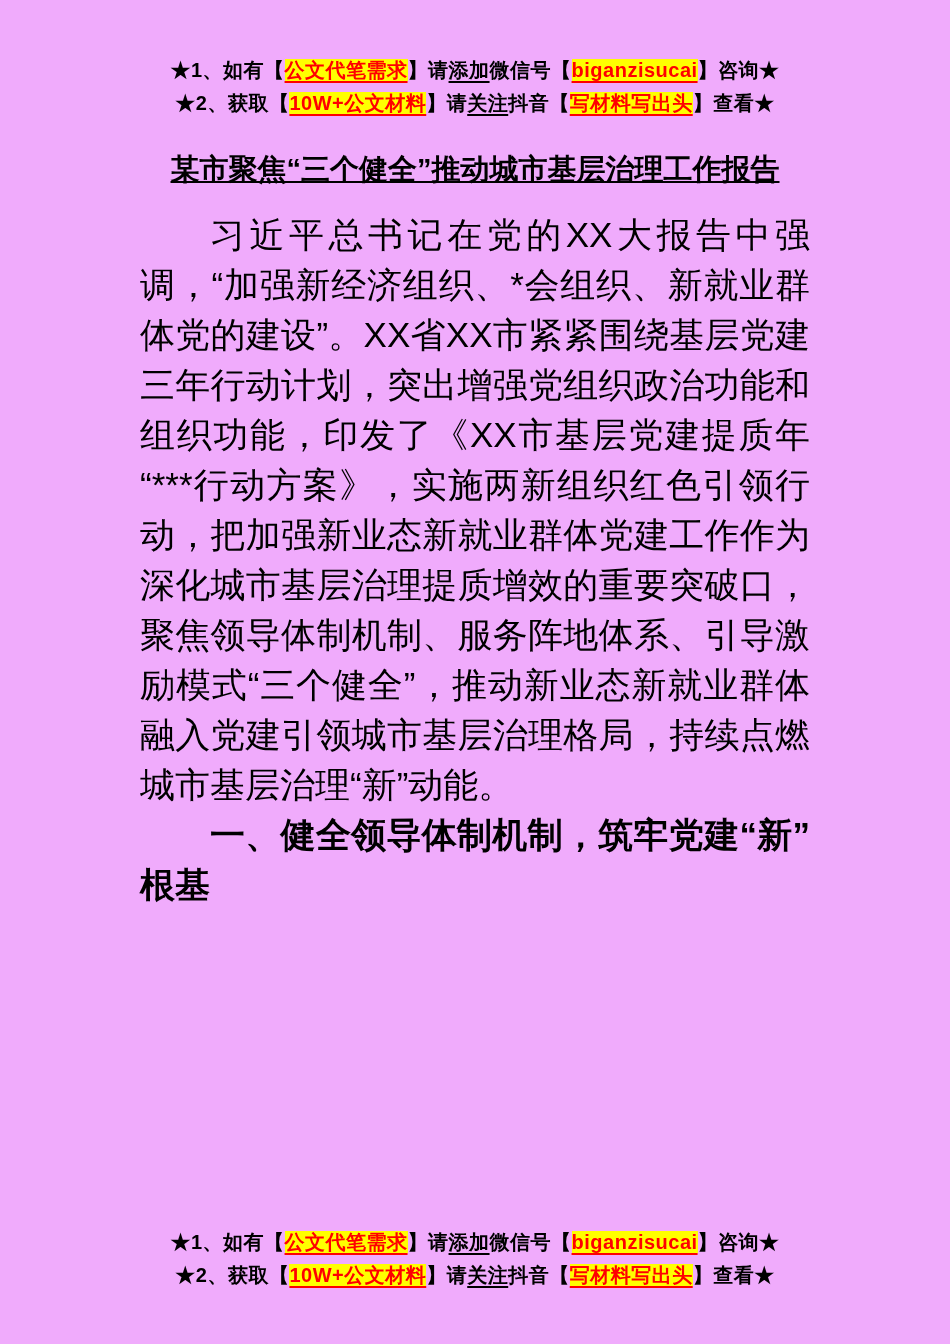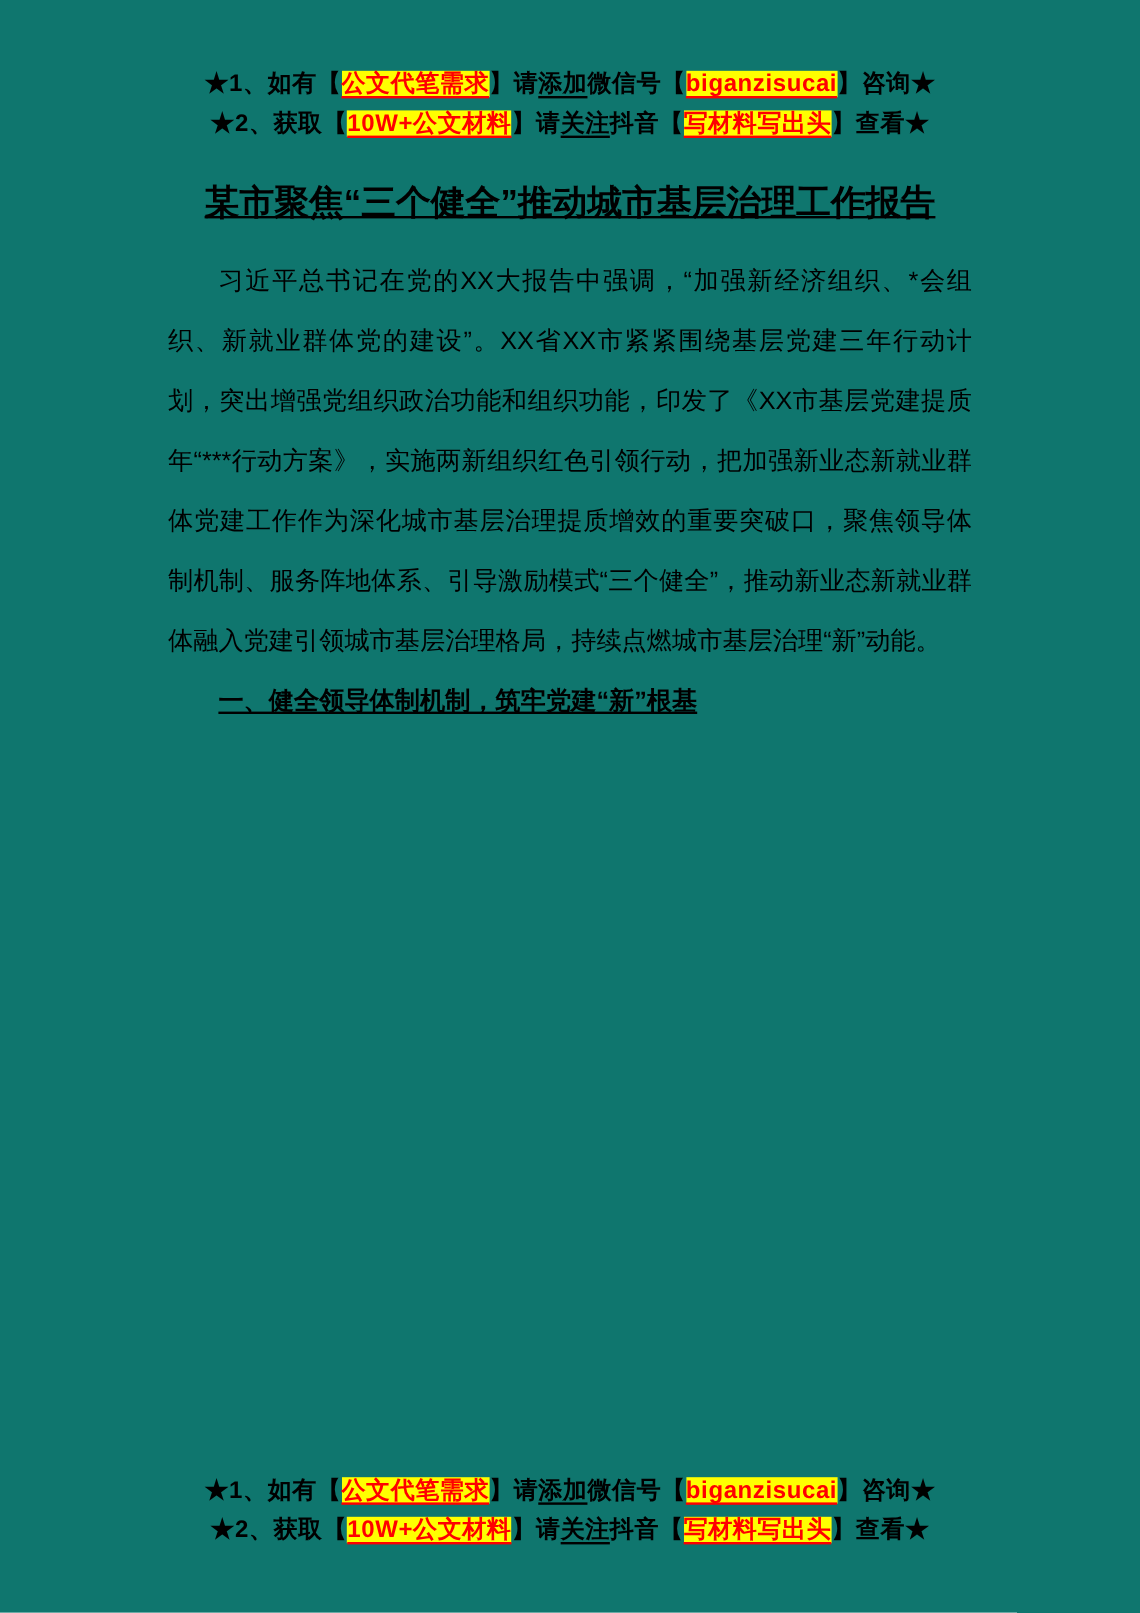--- a/index.html
+++ b/index.html
@@ -11,21 +11,21 @@
     width: 950px;
     height: 1344px;
     font-family: "Liberation Sans", sans-serif;
     color: #000000;
   }
   .page {
     position: relative;
     width: 950px;
     height: 1344px;
     overflow: hidden;
-    background: #0f766e;
+    background: #f0abfc;
   }
   
   .promo {
     text-align: center;
     font-weight: bold;
     font-size: 20px;
     line-height: 33px;
     letter-spacing: 0.5px;
     white-space: nowrap;
   }
@@ -54,29 +54,29 @@
     margin: 28px 140px 0 140px;
     text-align: center;
     font-size: 29px;
     font-weight: bold;
     line-height: 42px;
     text-decoration: underline;
   }
   
   .doc-body {
     margin: 20px 140px 0 140px;
-    font-size: 21px;
+    font-size: 35px;
     line-height: 50px;
     text-align: justify;
   }
   .doc-body p {
     margin: 0;
     text-indent: 2em;
   }
-  .bold { font-weight: bold; text-decoration: underline; }
+  .bold { font-weight: bold; }
 </style>
 </head>
 <body>
 
 <div class="page">
 
   <div class="promo promo-header">
     <div class="promo-line">
       <span>★1、如有【</span><span class="hl">公文代笔需求</span><span>】请</span><span class="ul">添加</span><span>微信号【</span><span class="hl">biganzisucai</span><span>】咨询★</span>
     </div>

